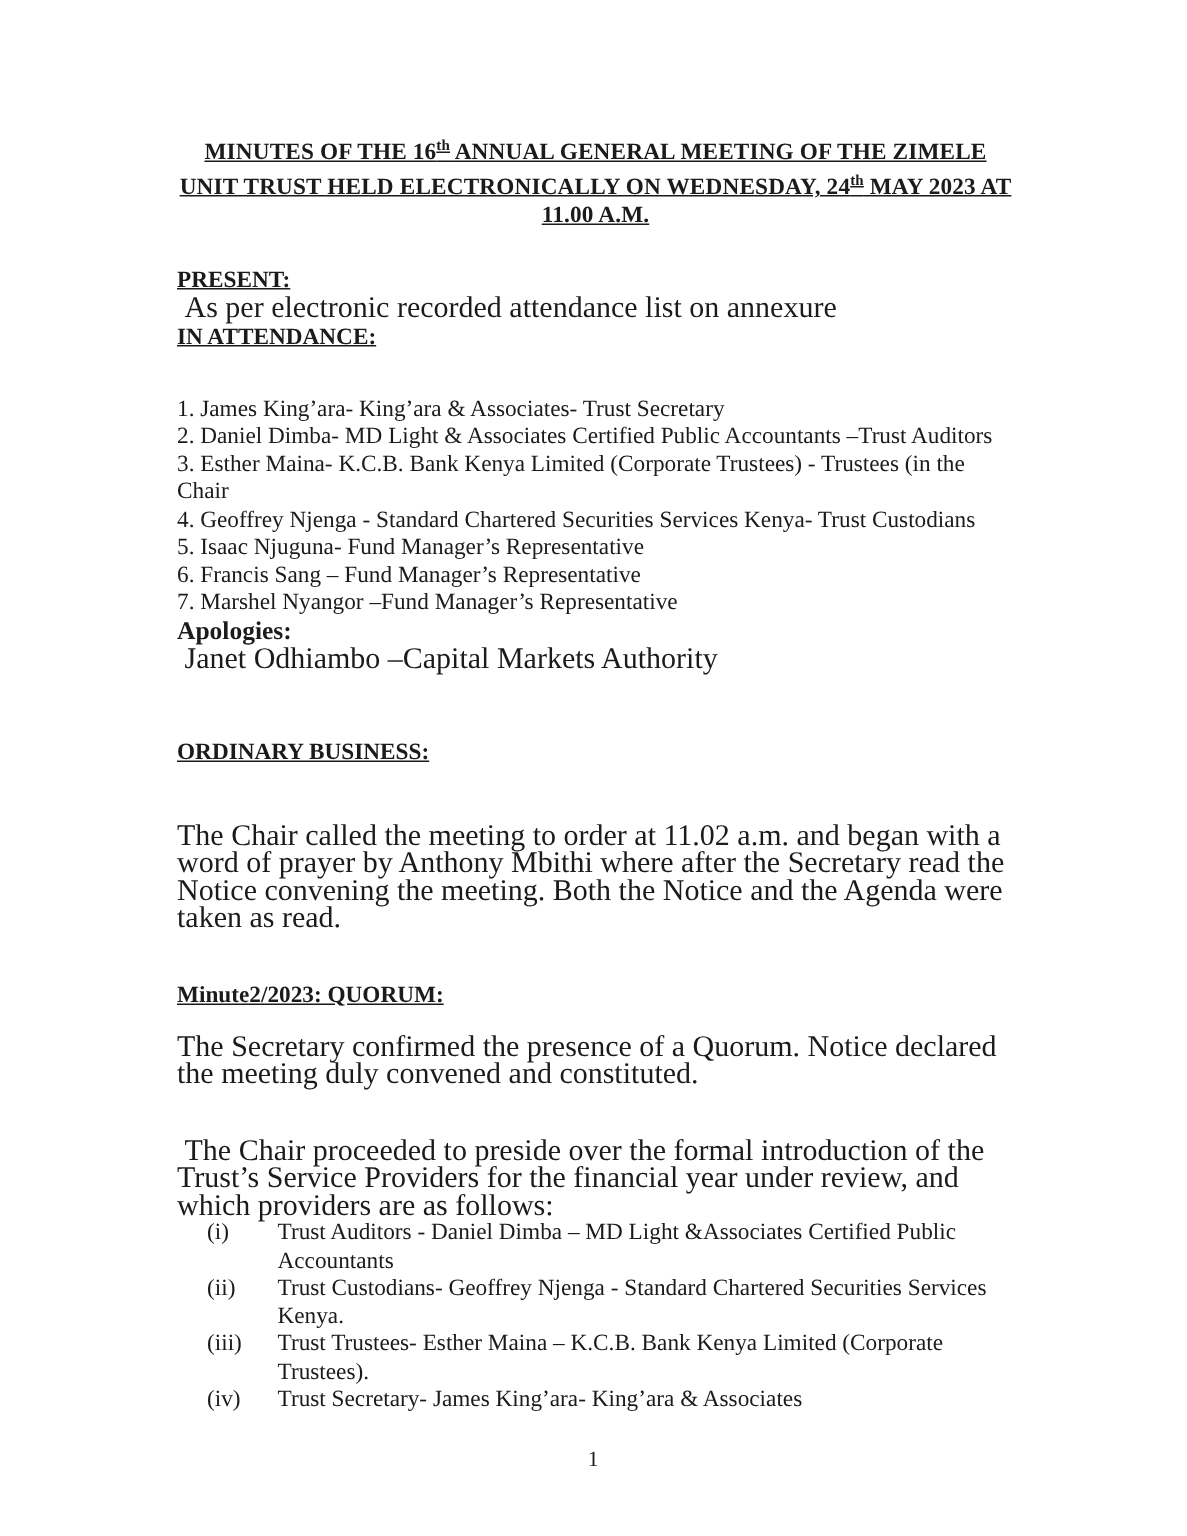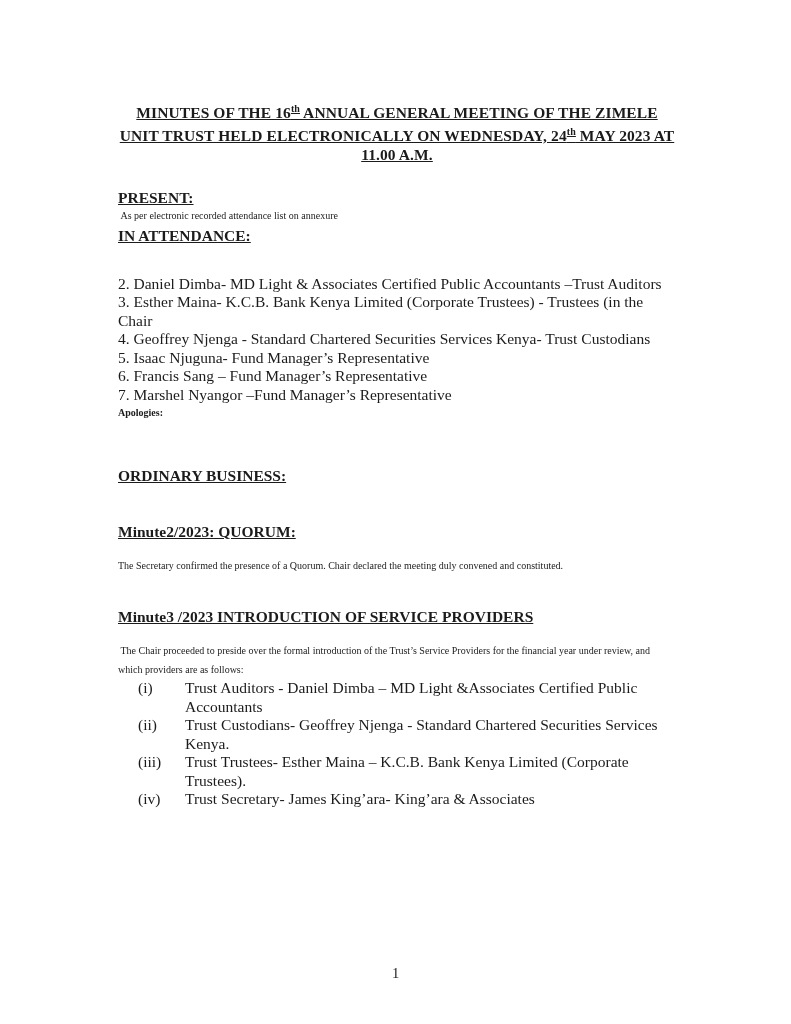--- a/index.html
+++ b/index.html
@@ -18,40 +18,40 @@
     background: #ffffff;
     position: relative;
   }
   .doc-title {
     font-size: 15.5px;
     font-weight: bold;
     text-align: center;
     text-decoration: underline;
     line-height: 19px;
     max-width: 565px;
-    margin: 11px auto 24px auto;
+    margin: 0 auto 24px auto;
     letter-spacing: 0.1px;
   }
   .doc-title sup { font-size: 10px; text-decoration: underline; }
   .heading {
     font-size: 15.5px;
     font-weight: bold;
     text-decoration: underline;
     line-height: 19px;
   }
   .body-text {
-    font-size: 10px;
+    font-size: 20px;
     line-height: 18.5px;
     white-space: pre-wrap;
   }
   .sec-present { margin-bottom: 0; }
   .sec-attendance .heading { margin-bottom: 30px; }
   .attendance-list { list-style: none; }
   .attendance-list li { font-size: 15.5px; line-height: 18.5px; }
-  .apologies-label { font-size: 10px; font-weight: bold; line-height: 18.5px; }
+  .apologies-label { font-size: 17px; font-weight: bold; line-height: 18.5px; }
   .ordinary-business { margin-top: 43px; }
   .minute-section { margin-top: 37px; }
   .minute-section .heading { margin-bottom: 16px; }
   .minute-section .body-text { margin-top: 0; }
   .gap-lg { margin-top: 32px; }
   .providers { margin-top: 0; }
   .provider { display: flex; font-size: 15.5px; line-height: 18.5px; }
   .provider .num { width: 47px; margin-left: 20px; flex: 0 0 auto; }
   .provider .txt { flex: 1 1 auto; }
   .page-number {
@@ -71,44 +71,46 @@
   <h1 class="doc-title"><span>MINUTES OF THE 16</span><sup>th</sup><span> ANNUAL GENERAL MEETING OF THE ZIMELE UNIT TRUST HELD ELECTRONICALLY ON WEDNESDAY, 24</span><sup>th</sup><span> MAY 2023 AT 11.00 A.M.</span></h1>
 
   <div class="sec-present">
     <div class="heading">PRESENT:</div>
     <div class="body-text"> As per electronic recorded attendance list on annexure</div>
   </div>
 
   <div class="sec-attendance">
     <div class="heading">IN ATTENDANCE:</div>
     <ul class="attendance-list">
+      <li>1. James King’ara- King’ara &amp; Associates- Trust Secretary</li>
       <li>2. Daniel Dimba- MD Light &amp; Associates Certified Public Accountants –Trust Auditors</li>
       <li>3. Esther Maina- K.C.B. Bank Kenya Limited (Corporate Trustees) - Trustees (in the Chair</li>
       <li>4. Geoffrey Njenga - Standard Chartered Securities Services Kenya- Trust Custodians</li>
       <li>5. Isaac Njuguna- Fund Manager’s Representative</li>
       <li>6. Francis Sang – Fund Manager’s Representative</li>
       <li>7. Marshel Nyangor –Fund Manager’s Representative</li>
     </ul>
     <div class="apologies-label">Apologies:</div>
+    <div class="body-text"> Janet Odhiambo –Capital Markets Authority</div>
   </div>
 
   <div class="ordinary-business">
     <div class="heading">ORDINARY BUSINESS:</div>
   </div>
 
   <div class="minute-section">
+    <p class="body-text">The Chair called the meeting to order at 11.02 a.m. and began with a word of prayer by Anthony Mbithi where after the Secretary read the Notice convening the meeting. Both the Notice and the Agenda were taken as read.</p>
   </div>
 
   <div class="minute-section gap-lg">
     <div class="heading">Minute2/2023: QUORUM:</div>
-    <p class="body-text">The Secretary confirmed the presence of a Quorum. Chair declared the meeting duly convened and constituted.</p>
+    <p class="body-text">The Secretary confirmed the presence of a Quorum. Notice declared the meeting duly convened and constituted.</p>
   </div>
 
   <div class="minute-section gap-lg">
-    <div class="heading">Minute3 /2023 INTRODUCTION OF SERVICE PROVIDERS</div>
     <p class="body-text"> The Chair proceeded to preside over the formal introduction of the Trust’s Service Providers for the financial year under review, and which providers are as follows:</p>
     <div class="providers">
       <div class="provider">
         <span class="num">(i)</span>
         <span class="txt">Trust Auditors - Daniel Dimba – MD Light &amp;Associates Certified Public Accountants</span>
       </div>
       <div class="provider">
         <span class="num">(ii)</span>
         <span class="txt">Trust Custodians- Geoffrey Njenga - Standard Chartered Securities Services Kenya.</span>
       </div>

